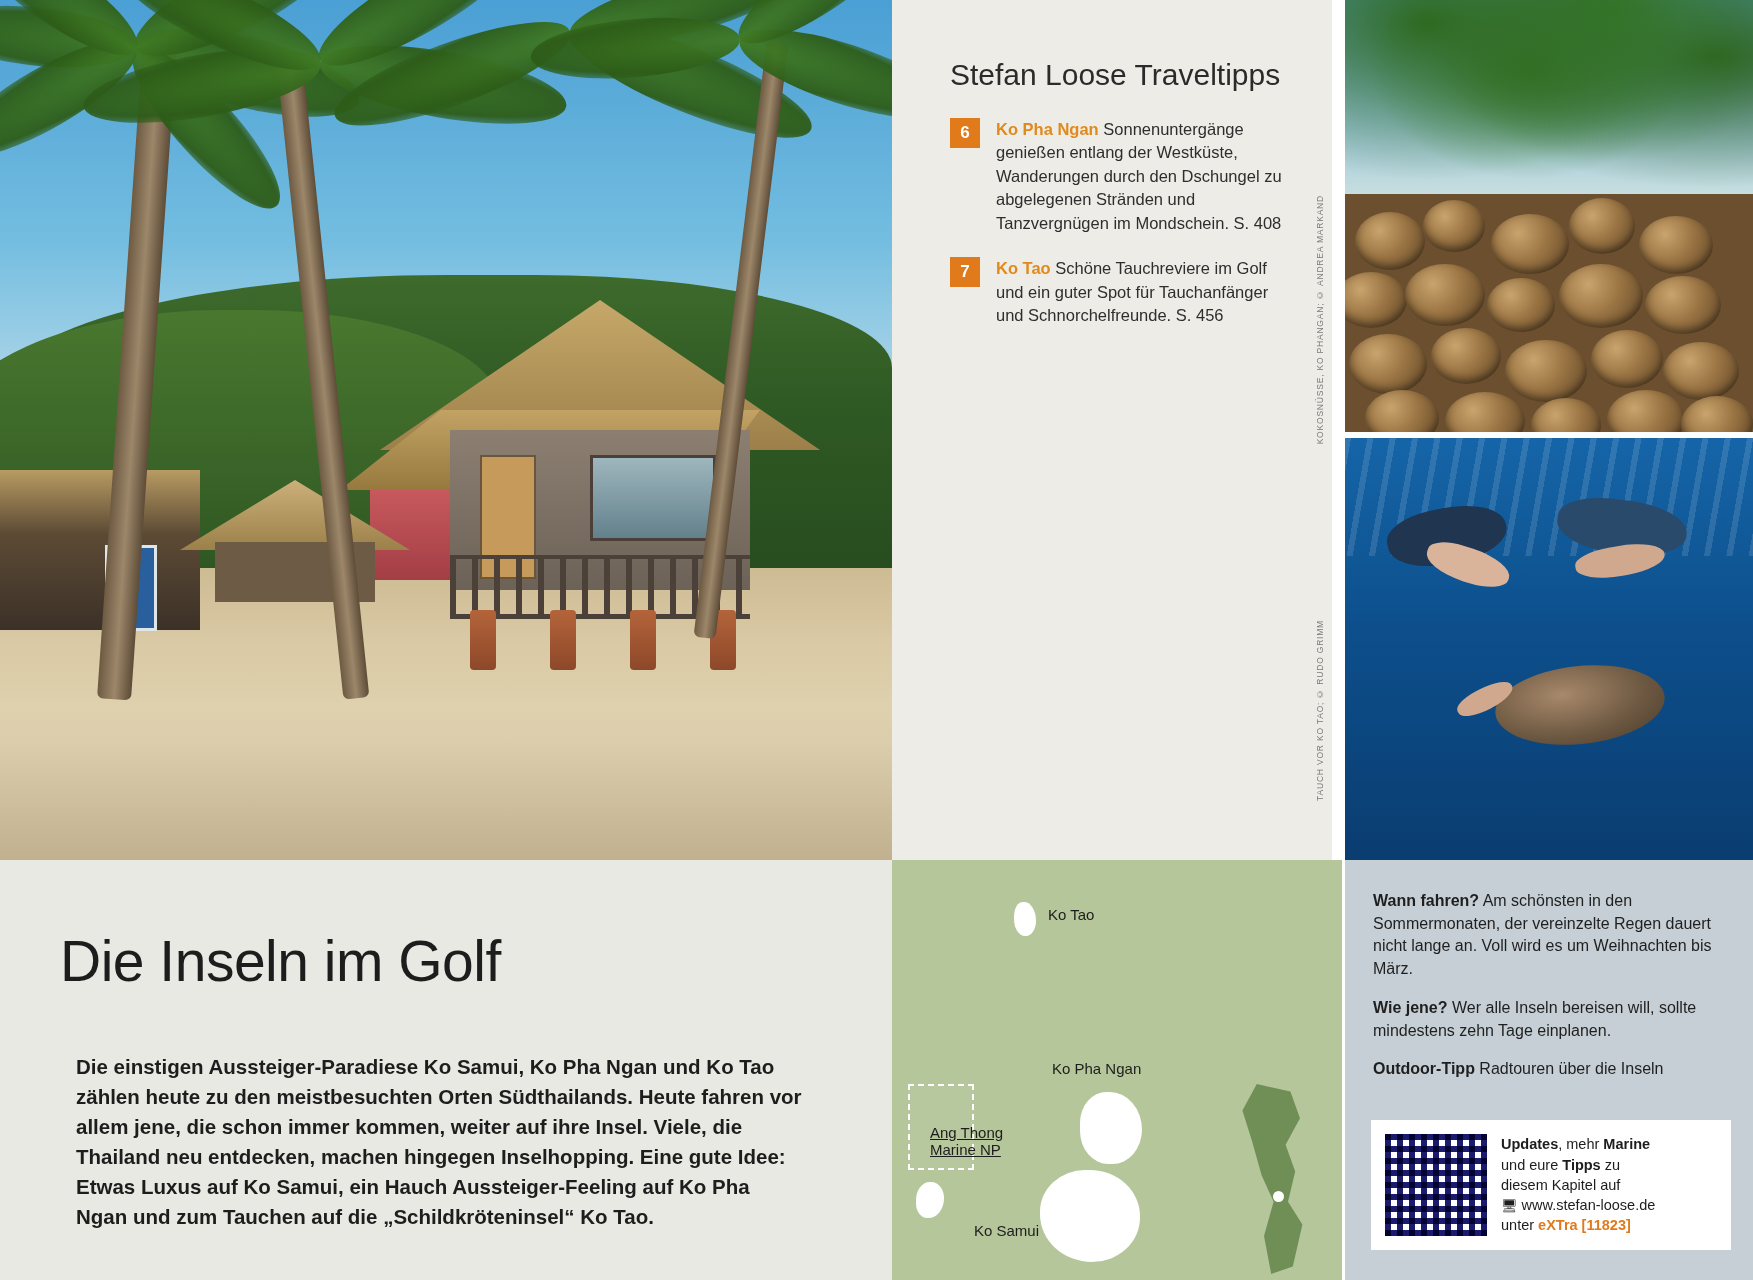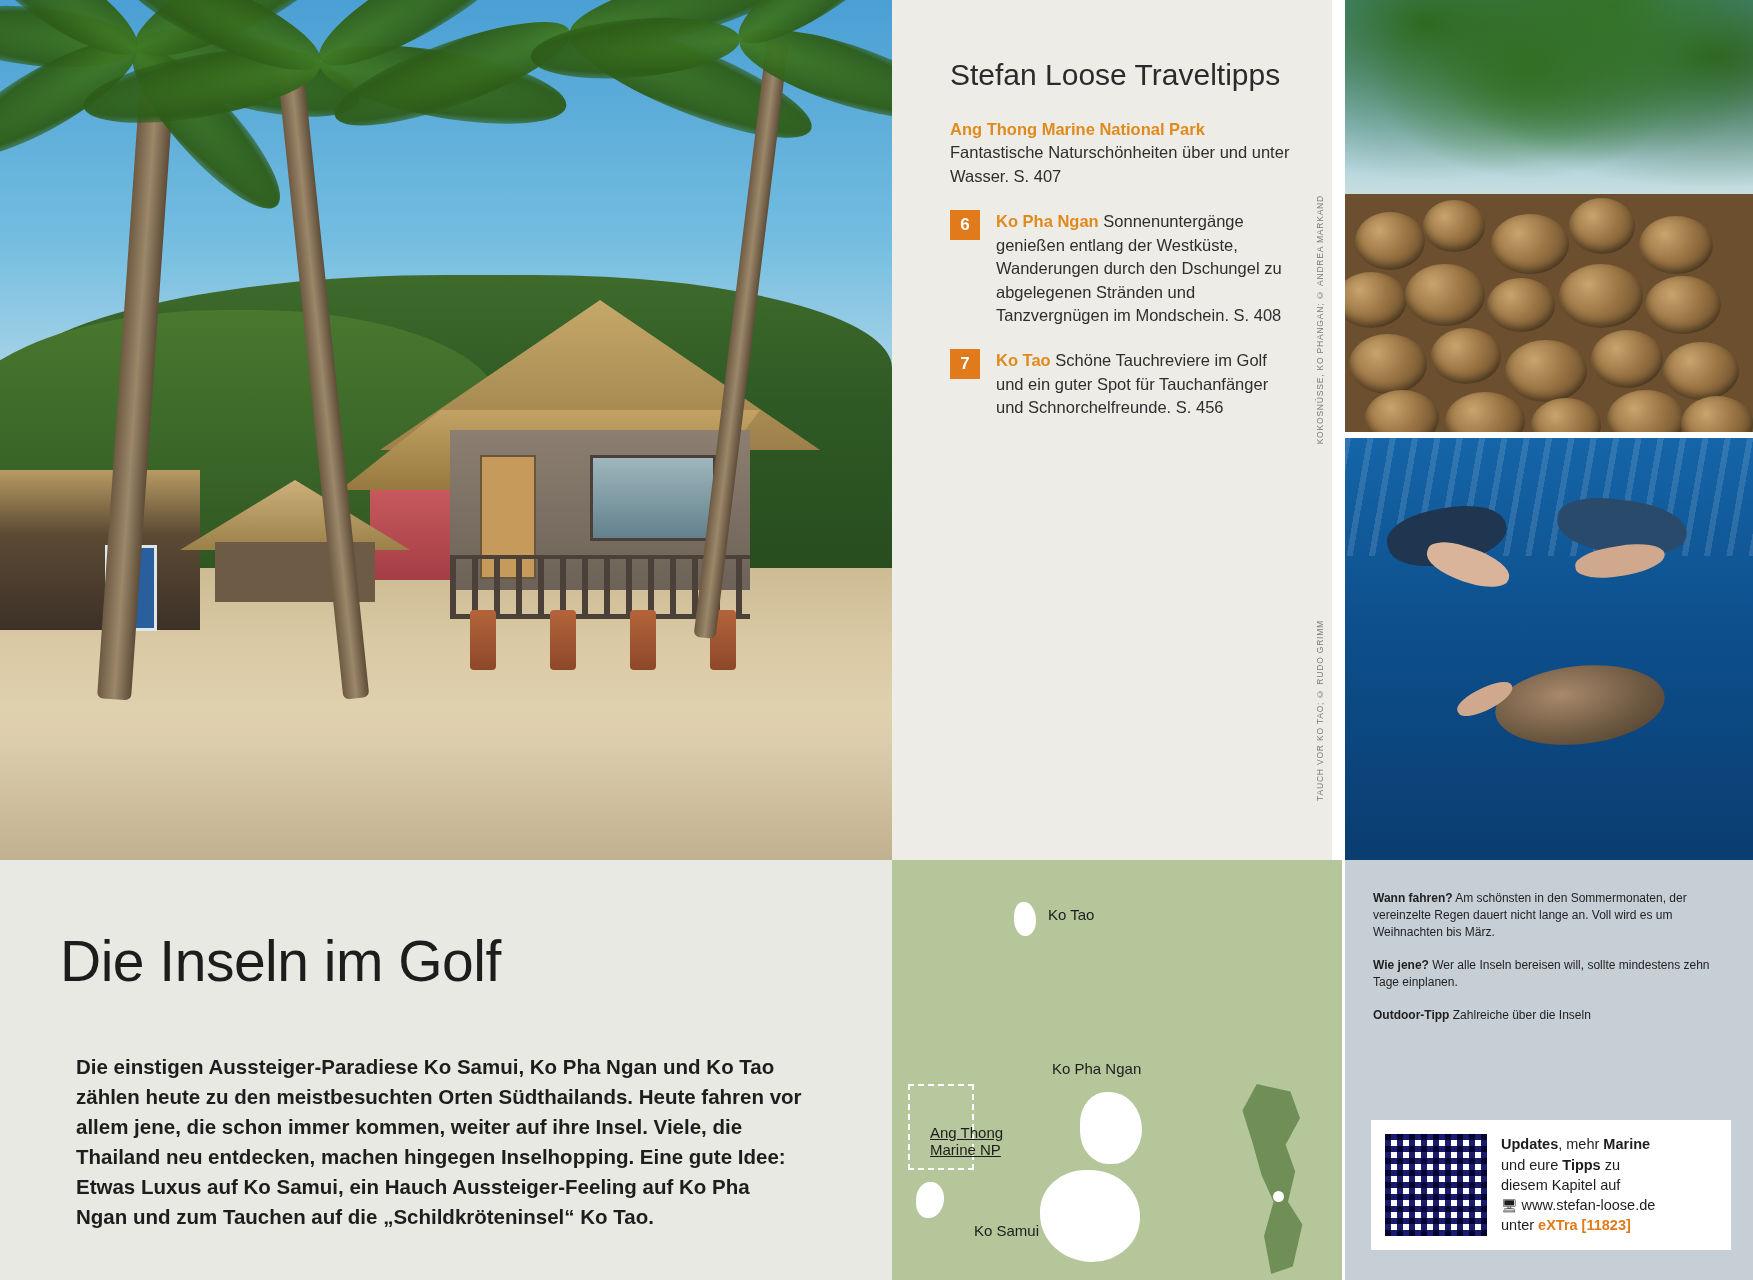--- a/index.html
+++ b/index.html
@@ -238,21 +238,21 @@
     border-radius:50%; background:#ffffff;
   }
 
   
   .info {
     position:absolute; left:1345px; top:860px; width:408px; height:420px;
     background:#c5cfd5;
     padding:0;
   }
   .info-inner { padding: 30px 26px 0 28px; }
-  .info-p { font-size:12px; line-height:1.42; color:#1f1f1f; margin:0 0 16px 0; }
+  .info-p { font-size:16px; line-height:1.42; color:#1f1f1f; margin:0 0 16px 0; }
   .info-p b { font-weight:700; }
   .qr-card {
     position:absolute; left:1371px; top:1120px; width:360px; height:130px;
     background:#ffffff; display:flex; align-items:center; padding:0 14px;
     box-sizing:border-box;
   }
   .qr {
     width:102px; height:102px; flex:0 0 102px;
     background-color:#fff;
     background-image:
@@ -330,24 +330,20 @@
     </div>
   </div>
 
   <div style="position:absolute; left:0; top:866px; width:892px; text-align:center;" data-name="main-photo-caption">SAIREE BEACH, KO TAO; © ANDREA MARKAND</div>
 
   <div class="tips" data-name="traveltipps-panel">
     <div class="tips-inner">
       <h1 class="tips-title" data-name="traveltipps-title">Stefan Loose Traveltipps</h1>
 
 
-      <div class="tip" data-name="tip-item-ang-thong">
-        <b class="lead" data-name="tip-lead-ang-thong">Ang Thong Marine National Park</b>
-        <span data-name="tip-text-ang-thong">Fantastische Naturschönheiten über und unter Wasser. S. 407</span>
-      </div>
 
       <div class="tip tip-numbered" data-name="tip-item-ko-pha-ngan">
         <span class="tip-num" data-name="tip-number-badge-6">6</span>
         <span class="body">
           <b class="lead" data-name="tip-lead-ko-pha-ngan">Ko Pha Ngan</b>
           <span data-name="tip-text-ko-pha-ngan">Sonnenuntergänge genießen entlang der Westküste, Wanderungen durch den Dschungel zu abgelegenen Stränden und Tanzvergnügen im Mondschein. S. 408</span>
         </span>
       </div>
 
       <div class="tip tip-numbered" data-name="tip-item-ko-tao">
@@ -431,21 +427,21 @@
       <p class="info-p" data-name="info-when-to-go">
         <b data-name="info-when-label">Wann fahren?</b>
         <span data-name="info-when-text">Am schönsten in den Sommermonaten, der vereinzelte Regen dauert nicht lange an. Voll wird es um Weihnachten bis März.</span>
       </p>
       <p class="info-p" data-name="info-duration">
         <b data-name="info-duration-label">Wie jene?</b>
         <span data-name="info-duration-text">Wer alle Inseln bereisen will, sollte mindestens zehn Tage einplanen.</span>
       </p>
       <p class="info-p" data-name="info-outdoor-tip">
         <b data-name="info-outdoor-label">Outdoor-Tipp</b>
-        <span data-name="info-outdoor-text">Zahlreiche über die Inseln</span>
+        <span data-name="info-outdoor-text">Radtouren über die Inseln</span>
       </p>
     </div>
   </div>
 
   <div class="qr-card" data-name="extra-qr-card">
     <div class="qr" data-name="qr-code-icon"></div>
     <div class="qr-text" data-name="qr-card-text">
       <b data-name="qr-updates-label">Updates</b><span data-name="qr-line1-mid">, mehr </span><b data-name="qr-bilder-label">Marine</b><br>
       <span data-name="qr-line2-prefix">und eure </span><b data-name="qr-tipps-label">Tipps</b><span data-name="qr-line2-suffix"> zu</span><br>
       <span data-name="qr-line3">diesem Kapitel auf</span><br>

